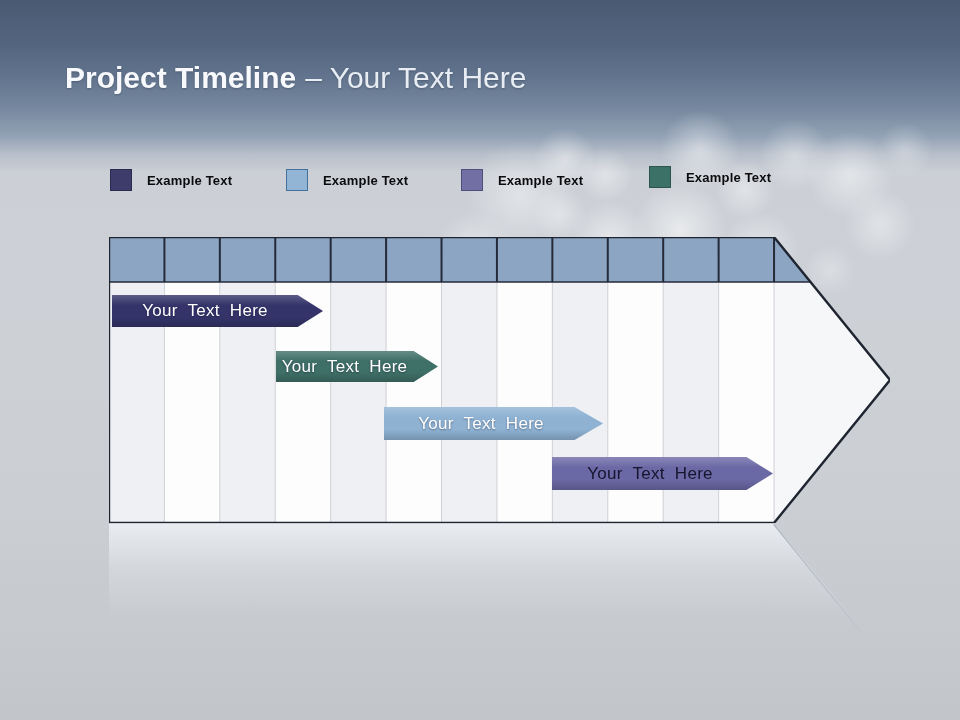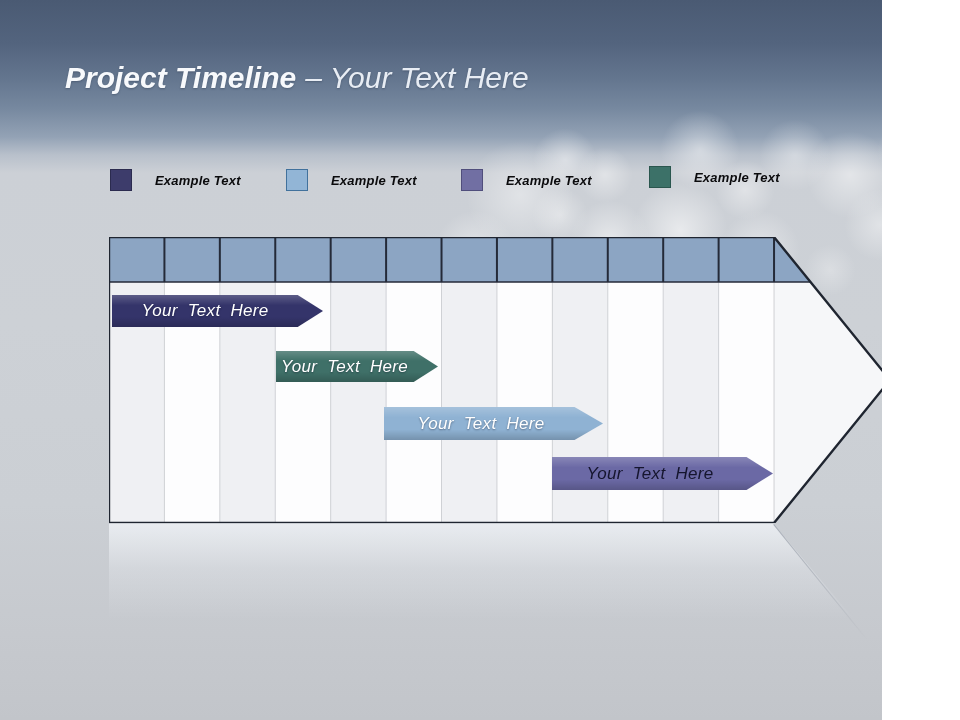--- a/index.html
+++ b/index.html
@@ -1,17 +1,17 @@
 <!DOCTYPE html>
 <html><head>
 <meta charset="utf-8">
 <style>
   html,body{margin:0;padding:0;}
   body{width:960px;height:720px;overflow:hidden;font-family:"Liberation Sans","DejaVu Sans",sans-serif;}
-  #slide{position:relative;width:882px;height:720px;overflow:hidden;font-style:italic;}
+  #slide{position:relative;width:960px;height:720px;overflow:hidden;}
 
   
   .bg{position:absolute;inset:0;
     background:linear-gradient(180deg,
       #4a5a73 0%, #53647e 6%, #64768f 11%, #76889f 15%,
       #93a2b5 19%, #b8c0cb 21.5%, #ccd0d6 24%,
       #cdd1d6 45%, #cbcfd4 70%, #c6c9ce 88%, #c2c5ca 100%);}
   .bokeh{position:absolute;inset:0;pointer-events:none;
     background:
       radial-gradient(circle, rgba(255,255,255,.40) 0%, rgba(255,255,255,0) 68%) 464px 139px/112px 112px no-repeat,
@@ -32,21 +32,21 @@
       radial-gradient(circle, rgba(255,255,255,.28) 0%, rgba(255,255,255,0) 70%) 804px 244px/52px 52px no-repeat;}
 
   
   .title{position:absolute;left:65px;top:59px;font-size:30px;line-height:38px;white-space:nowrap;
     text-shadow:0 1px 2px rgba(35,45,65,.35);}
   .title .t-bold{font-weight:bold;color:#f7f9fc;}
   .title .t-reg{font-weight:normal;color:#e8edf4;margin-left:9px;}
 
   
   .legend{position:absolute;left:0;top:166px;width:960px;height:30px;}
-  .legend-item{position:absolute;display:flex;align-items:center;height:28px;gap:8px;}
+  .legend-item{position:absolute;display:flex;align-items:center;height:28px;}
   .legend-item.l0{left:110px;} .legend-item.l1{left:286px;} .legend-item.l2{left:461px;} .legend-item.l3{left:649px;top:-3px;}
   .swatch{width:22px;height:22px;border:1px solid #333;box-sizing:border-box;flex:0 0 auto;}
   .legend-label{margin-left:15px;font-size:13px;font-weight:bold;color:#0b0b0d;letter-spacing:.2px;}
 
   
   .timeline{position:absolute;left:109px;top:237px;width:781px;height:286px;}
   .timeline svg{position:absolute;left:0;top:0;}
   .months{position:absolute;left:0;top:0;width:666px;height:45px;display:flex;}
   .month{flex:1 1 0;display:flex;align-items:center;justify-content:center;
     font-size:15px;color:#f3f6fa;text-shadow:0 1px 1px rgba(25,35,55,.35);}

